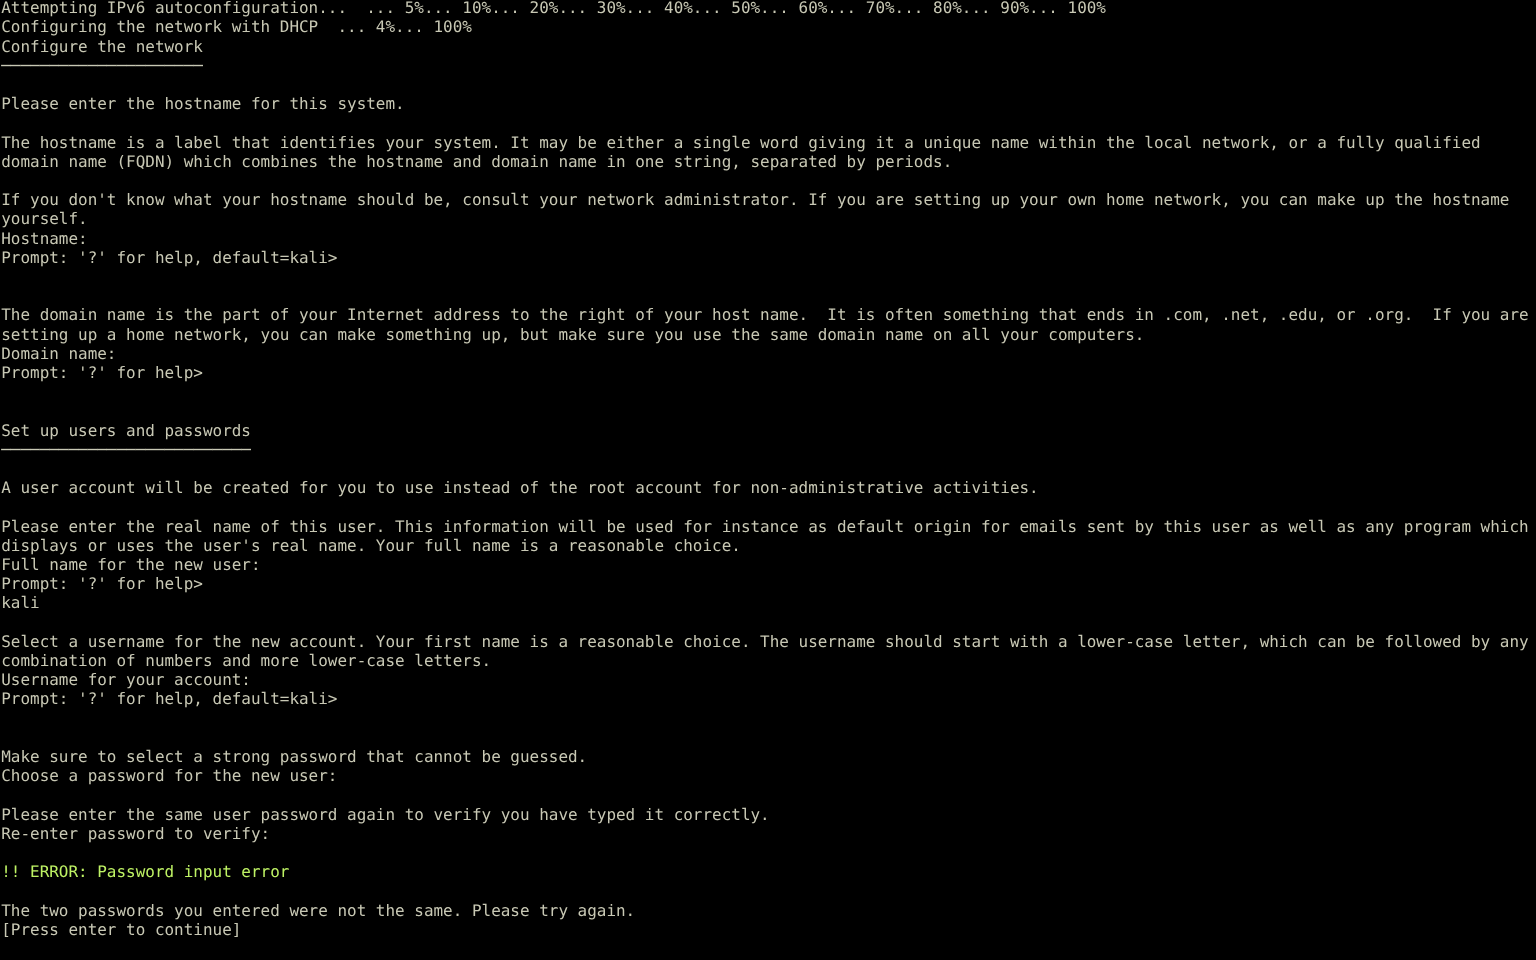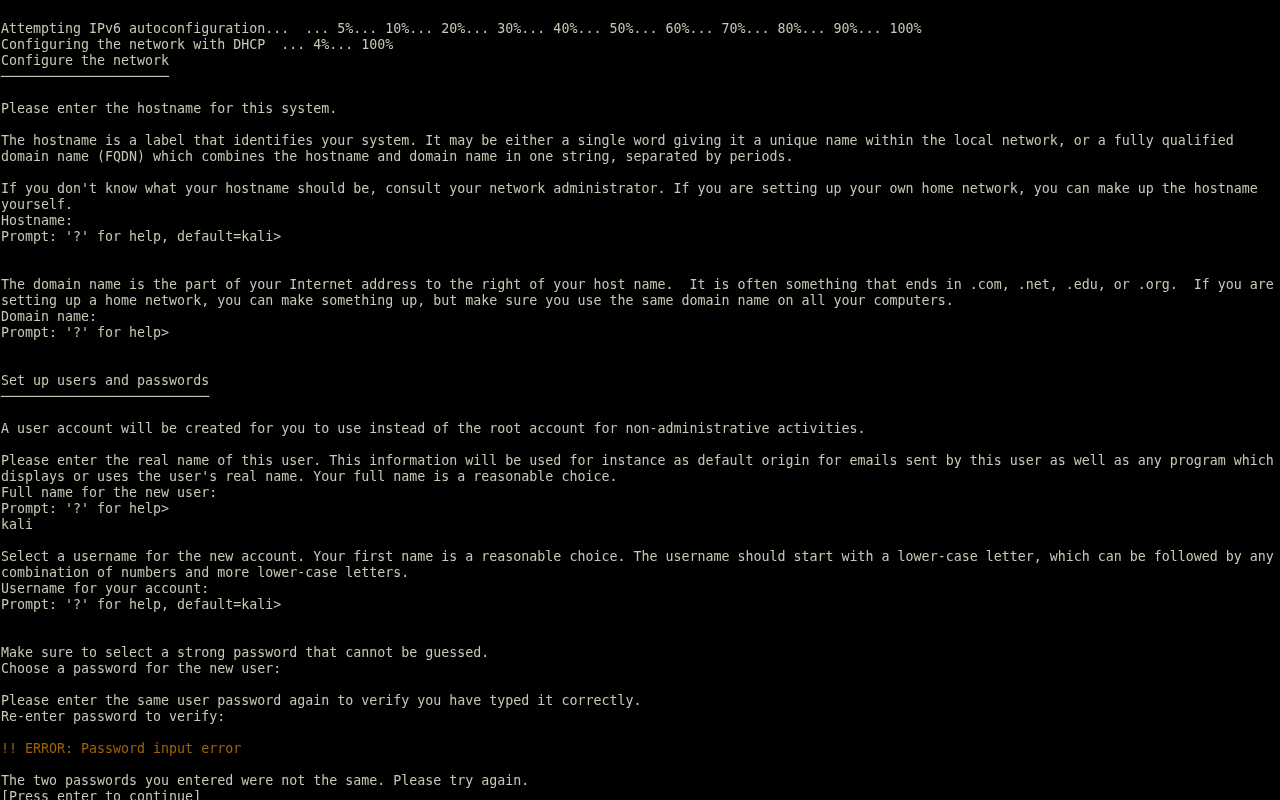--- a/index.html
+++ b/index.html
@@ -19,32 +19,31 @@
     background: #000000;
     color: #c8c8b4;
     font-family: "DejaVu Sans Mono", "Liberation Mono", monospace;
     font-size: 13.3px;
     line-height: 16px;
     padding: 0;
     box-sizing: border-box;
     white-space: pre-wrap;
     word-break: break-word;
     letter-spacing: 0px;
-    margin-top: 21px;
   }
   .line {
     min-height: 16px;
     padding-left: 1px;
   }
   .blank {
     height: 16px;
   }
   .rule {
     color: #c8c8b4;
   }
   .error {
-    color: #a16207;
+    color: #bef264;
   }
 </style>
 </head>
 <body>
 
 <div id="terminal" style="color: rgb(200, 200, 180); background: rgb(0, 0, 0);"><div class="line">Attempting IPv6 autoconfiguration...  ... 5%... 10%... 20%... 30%... 40%... 50%... 60%... 70%... 80%... 90%... 100%</div><div class="line">Configuring the network with DHCP  ... 4%... 100%</div><div class="line">Configure the network</div><div class="line rule">─────────────────────</div><div class="line blank">&nbsp;</div><div class="line">Please enter the hostname for this system.</div><div class="line blank">&nbsp;</div><div class="line">The hostname is a label that identifies your system. It may be either a single word giving it a unique name within the local network, or a fully qualified</div><div class="line">domain name (FQDN) which combines the hostname and domain name in one string, separated by periods.</div><div class="line blank">&nbsp;</div><div class="line">If you don't know what your hostname should be, consult your network administrator. If you are setting up your own home network, you can make up the hostname</div><div class="line">yourself.</div><div class="line">Hostname:</div><div class="line">Prompt: '?' for help, default=kali&gt;</div><div class="line blank">&nbsp;</div><div class="line blank">&nbsp;</div><div class="line">The domain name is the part of your Internet address to the right of your host name.  It is often something that ends in .com, .net, .edu, or .org.  If you are</div><div class="line">setting up a home network, you can make something up, but make sure you use the same domain name on all your computers.</div><div class="line">Domain name:</div><div class="line">Prompt: '?' for help&gt;</div><div class="line blank">&nbsp;</div><div class="line blank">&nbsp;</div><div class="line">Set up users and passwords</div><div class="line rule">──────────────────────────</div><div class="line blank">&nbsp;</div><div class="line">A user account will be created for you to use instead of the root account for non-administrative activities.</div><div class="line blank">&nbsp;</div><div class="line">Please enter the real name of this user. This information will be used for instance as default origin for emails sent by this user as well as any program which</div><div class="line">displays or uses the user's real name. Your full name is a reasonable choice.</div><div class="line">Full name for the new user:</div><div class="line">Prompt: '?' for help&gt;</div><div class="line">kali</div><div class="line blank">&nbsp;</div><div class="line">Select a username for the new account. Your first name is a reasonable choice. The username should start with a lower-case letter, which can be followed by any</div><div class="line">combination of numbers and more lower-case letters.</div><div class="line">Username for your account:</div><div class="line">Prompt: '?' for help, default=kali&gt;</div><div class="line blank">&nbsp;</div><div class="line blank">&nbsp;</div><div class="line">Make sure to select a strong password that cannot be guessed.</div><div class="line">Choose a password for the new user:</div><div class="line blank">&nbsp;</div><div class="line">Please enter the same user password again to verify you have typed it correctly.</div><div class="line">Re-enter password to verify:</div><div class="line blank">&nbsp;</div><div class="line error">!! ERROR: Password input error</div><div class="line blank">&nbsp;</div><div class="line">The two passwords you entered were not the same. Please try again.</div><div class="line">[Press enter to continue]</div></div>
 
 </body></html>

